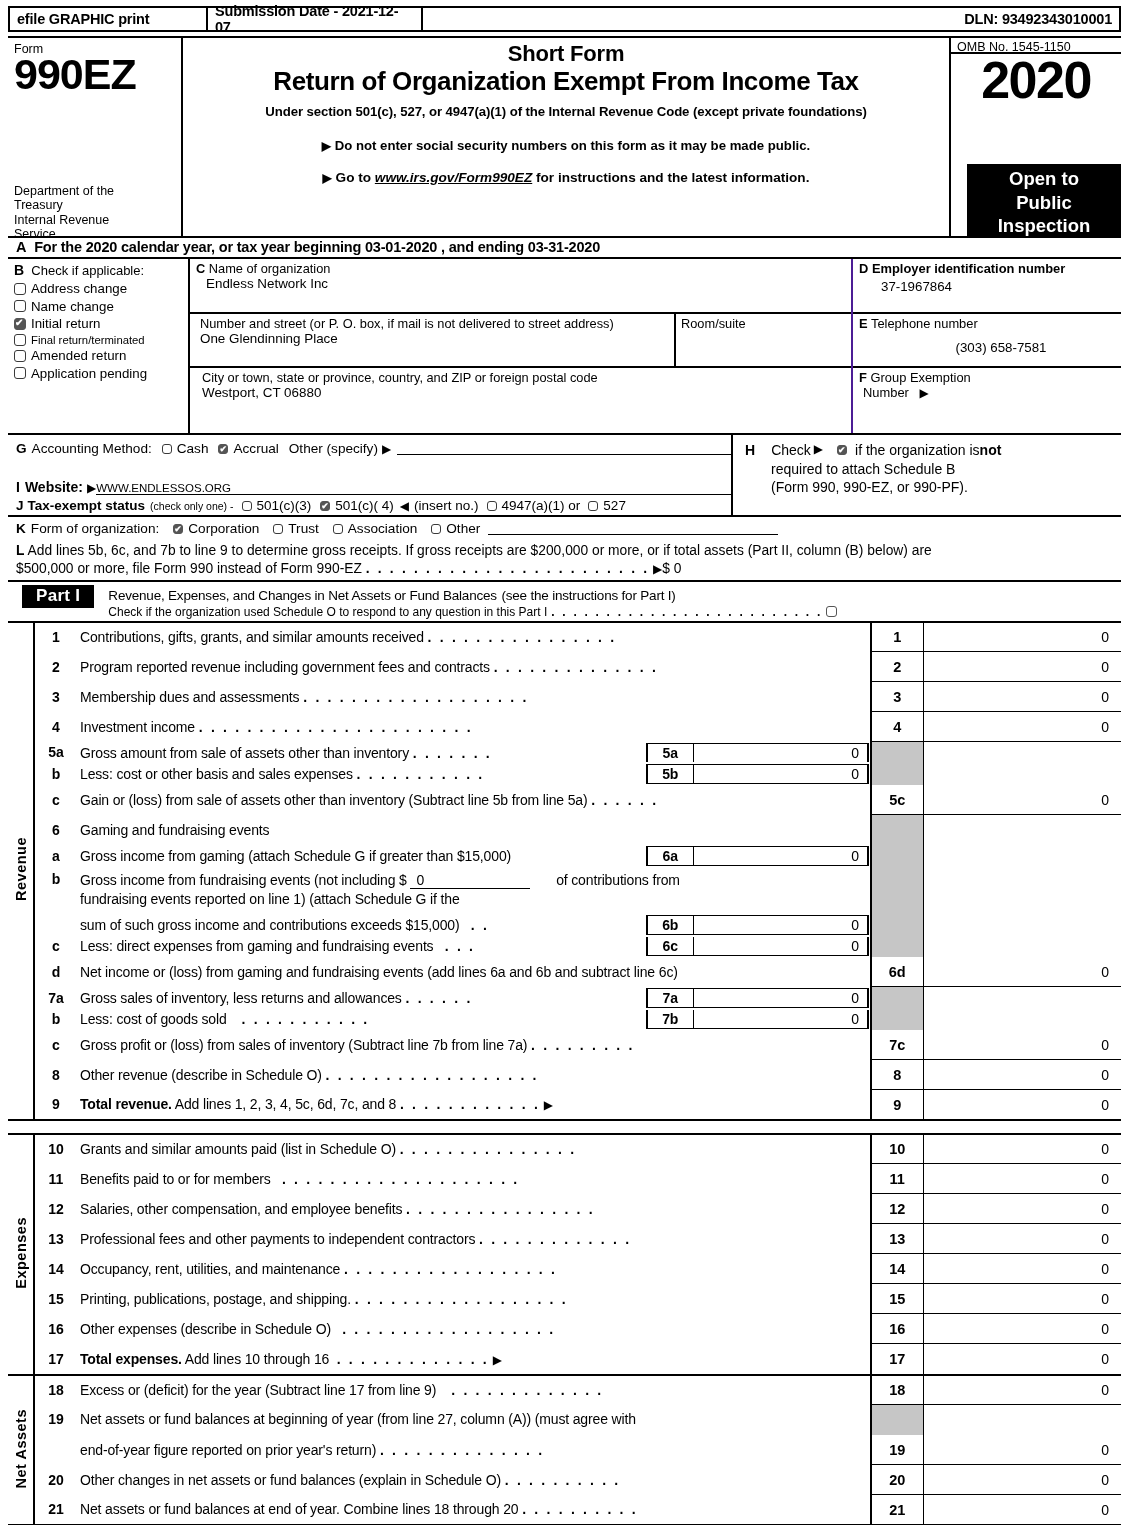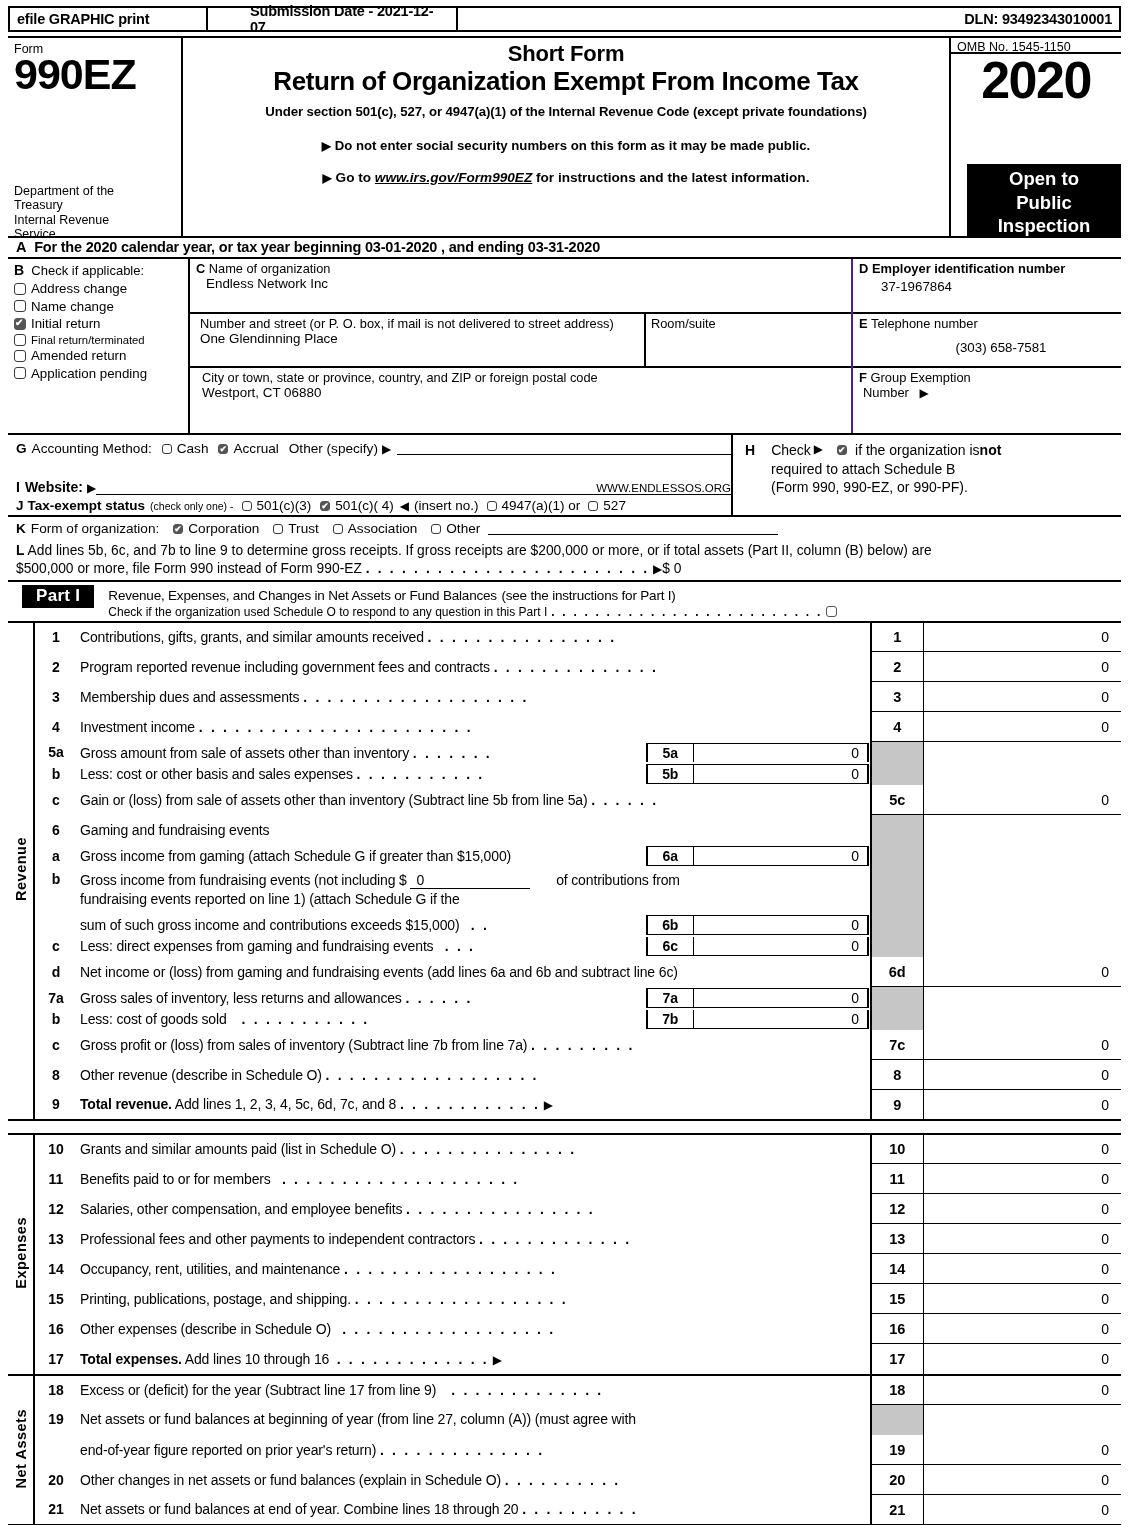--- a/index.html
+++ b/index.html
@@ -7,21 +7,21 @@
   body {
     width: 1129px; height: 1525px;
     background:#ffffff; color:#000000;
     font-family: "Liberation Sans", sans-serif;
     font-size: 13px;
     -webkit-font-smoothing: none;
   }
   .page { position: relative; width:1129px; height:1525px; padding: 6px 8px 0 8px; }
 
   
-  .efilebar { display:flex; height:26px; border:2px solid #000; margin-bottom:4px;gap:35px; }
+  .efilebar { display:flex; height:26px; border:2px solid #000; margin-bottom:4px; }
   .efilebar .cell { border-right:2px solid #000; display:flex; align-items:center;
                     padding:0 7px; font-weight:bold; font-size:14.5px; letter-spacing:-0.2px; }
   .efilebar .cell:last-child { border-right:none; }
   .cell-efile { width:198px; }
   .cell-sub { width:215px; }
   .cell-dln { flex:1; justify-content:flex-end; padding-right:10px; }
 
   
   .hdr { display:flex; border-top:2px solid #000; }
   .hdr-left { width:175px; border-right:2px solid #000; border-bottom:2px solid #000;
@@ -60,39 +60,39 @@
   .col-b .ttl b { font-size:14px; }
   .cbrow { display:flex; align-items:center; margin:2.5px 0; font-size:13.3px; }
   .cbrow.small { font-size:11.3px; }
   .col-c { flex:1; border-right:2px solid #4c1d95; }
   .c-name { border-bottom:2px solid #000; height:55px; padding:2px 0 0 6px; }
   .c-lbl  { font-size:12.8px; }
   .c-lbl b { font-weight:bold; }
   .c-val  { font-size:13.4px; padding-left:10px; }
   .c-street { display:flex; border-bottom:2px solid #000; height:54px; }
   .c-street .left { flex:1; border-right:2px solid #000; padding:2px 0 0 10px; }
-  .c-street .room { width:205px; padding:2px 13px 0 5px; }
+  .c-street .room { width:175px; padding:2px 13px 0 5px; }
   .c-city { height:65px; padding:2px 0 0 12px; }
   .col-d { width:268px; }
   .d-ein  { height:55px; border-bottom:2px solid #000; padding:2px 0 0 6px; }
   .d-tel  { height:54px; border-bottom:2px solid #000; padding:2px 0 0 6px; }
   .d-grp  { height:65px; padding:2px 0 0 6px; }
   .d-lbl  { font-size:12.9px; }
   .d-lbl b { font-weight:bold; }
   .d-val  { font-size:13.3px; padding-left:22px; padding-top:3px; }
   .d-val.c { text-align:center; padding-top:9px; }
 
   
   .gh { display:flex; border-bottom:2px solid #000; }
   .col-g { flex:1; border-right:2px solid #000; padding:6px 0 2px 8px; }
   .g-row { display:flex; align-items:center; font-size:13.6px; }
   .g-row .gap { width:10px; }
   .rule { border-bottom:1.5px solid #000; flex:1; margin-left:6px; height:13px; }
   .i-row { display:flex; align-items:flex-end; font-size:14px; margin-top:23px; }
-  .i-row .site { font-size:11.5px; border-bottom:1.5px solid #000; flex:1; padding-bottom:0px;text-align:right; }
+  .i-row .site { font-size:11.5px; border-bottom:1.5px solid #000; flex:1; padding-bottom:0px; }
   .j-row { display:flex; align-items:center; font-size:13.5px; margin-top:3px; }
   .j-row .tiny { font-size:10.5px; }
   .col-h { width:388px; padding:6px 0 2px 12px; font-size:14px; line-height:1.33; }
   .col-h .hh { display:flex; align-items:center; }
 
   
   .kl { border-bottom:2px solid #000; padding:4px 0 2px 8px; }
   .k-row { display:flex; align-items:center; font-size:13.6px; }
   .k-rule { border-bottom:1.5px solid #000; width:290px; margin-left:8px; height:13px; }
   .l-row { font-size:13.8px; margin-top:6px; line-height:1.3; padding-right:6px; }

